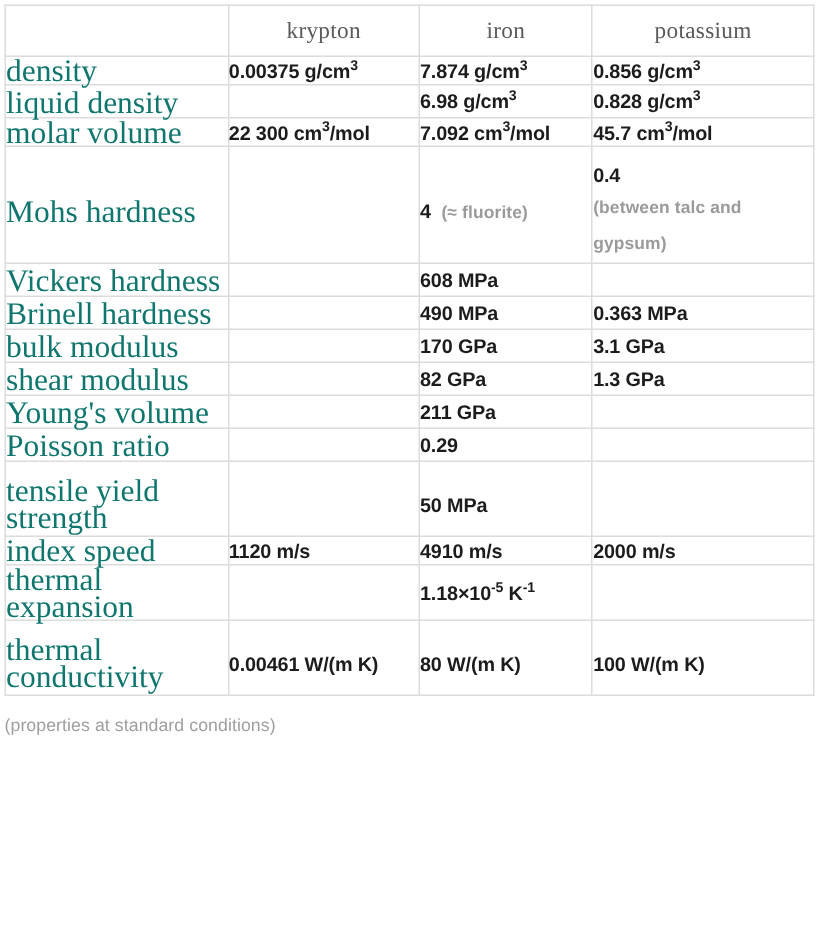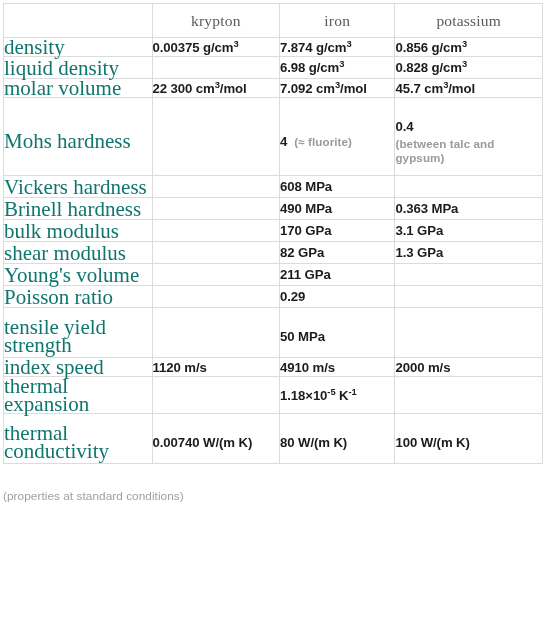--- a/index.html
+++ b/index.html
@@ -19,21 +19,21 @@
     position: relative;
     width: 546px;
     height: 631px;
     box-sizing: border-box;
   }
 
   table.props {
     border-collapse: collapse;
     table-layout: fixed;
     width: 540px;
-    margin: 3px 0 13px 3px;
+    margin: 3px 0 0 3px;
   }
 
   table.props td,
   table.props th {
     border: 1px solid #dcdcdc;
     padding: 0;
     vertical-align: middle;
     background: #ffffff;
   }
 
@@ -88,21 +88,21 @@
   .annot {
     color: #9a9a9a;
     font-family: "Liberation Sans", sans-serif;
     font-size: 11.6px;
     letter-spacing: 0.1px;
   }
   .annot.inline { margin-left: 7px; }
   .annot.block {
     display: block;
     margin-top: 2px;
-    line-height: 14px;
+    line-height: 24px;
     padding-right: 10px;
   }
 
   
   .unknown {
     font-family: "Liberation Serif", serif;
     font-size: 15px;
     color: #bcbcbc;
   }
 
@@ -222,21 +222,21 @@
           <td class="val"><span class="num">2000 m/s</span></td>
         </tr>
         <tr>
           <td class="rowlabel">thermal expansion</td>
           <td class="val"><span class="spacer"></span></td>
           <td class="val"><span class="num">1.18×10<sup>-5</sup> K<sup>-1</sup></span></td>
           <td class="val"><span class="spacer"></span></td>
         </tr>
         <tr class="two-line">
           <td class="rowlabel">thermal conductivity</td>
-          <td class="val"><span class="num">0.00740 W/(m K)</span></td>
+          <td class="val"><span class="num">0.00461 W/(m K)</span></td>
           <td class="val"><span class="num">80 W/(m K)</span></td>
           <td class="val"><span class="num">100 W/(m K)</span></td>
         </tr>
       </tbody>
   </table>
 
   <div class="footnote">(properties at standard conditions)</div>
 
 </div>
 

